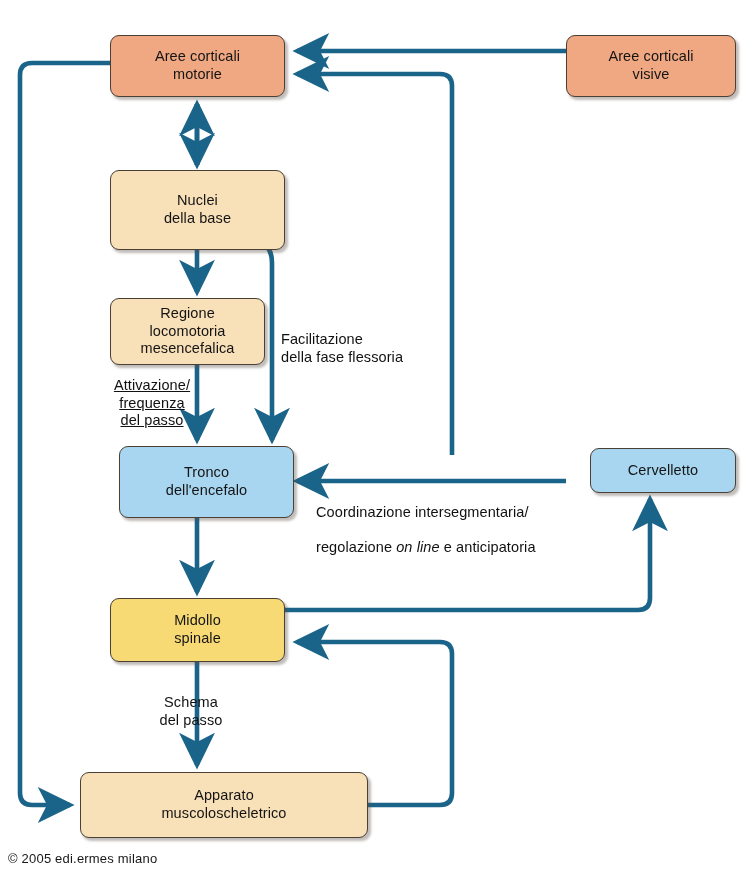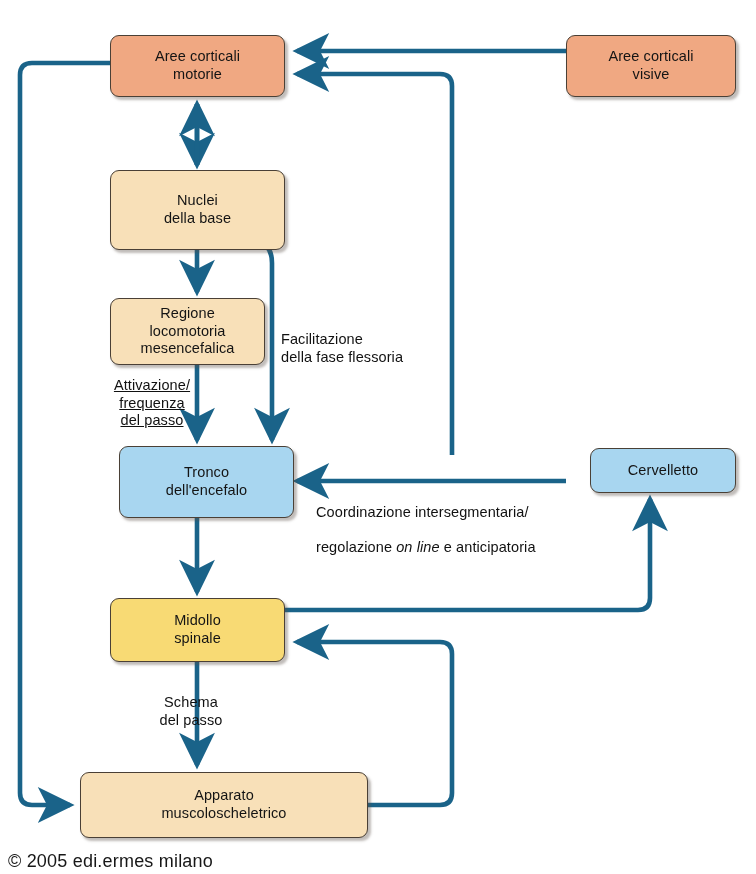--- a/index.html
+++ b/index.html
@@ -57,21 +57,21 @@
     text-align: center;
     white-space: pre-line;
     letter-spacing: 0.1px;
   }
   .edge-label i { font-style: italic; }
 
   .copyright {
     position: absolute;
     left: 8px;
     top: 851px;
-    font-size: 18px;
+    font-size: 13px;
     color: #171717;
     letter-spacing: 0.2px;
   }
 </style>
 </head>
 <body>
 
 <div id="stage">
 
   <svg class="wires" viewBox="0 0 756 874" width="756" height="874" xmlns="http://www.w3.org/2000/svg">

